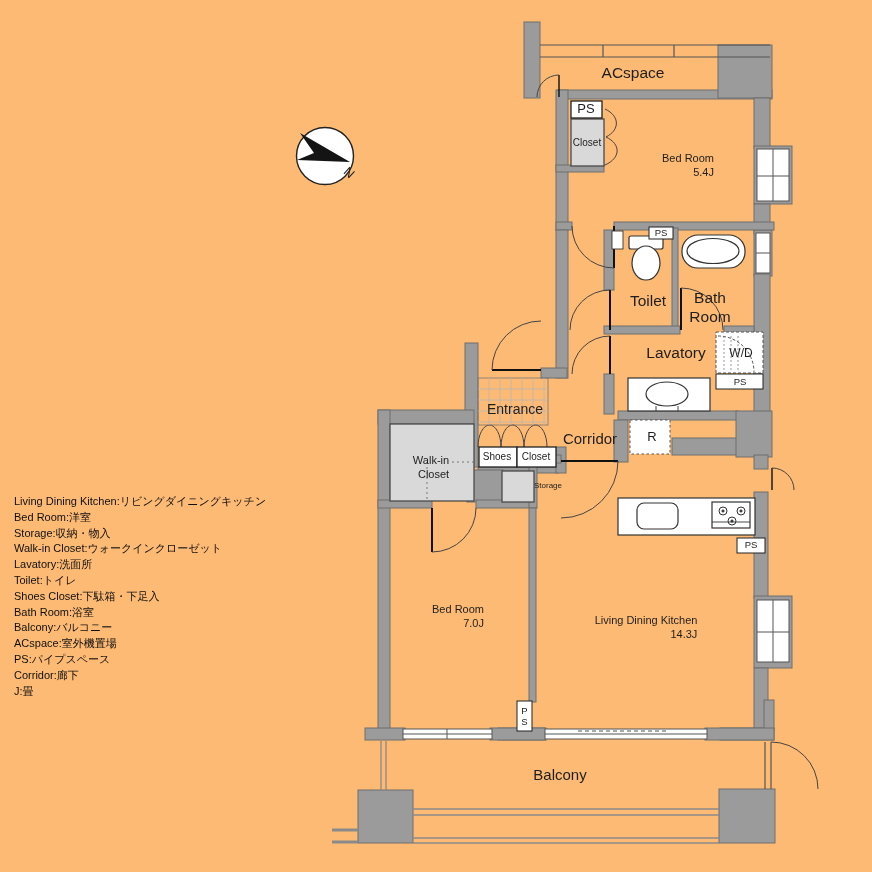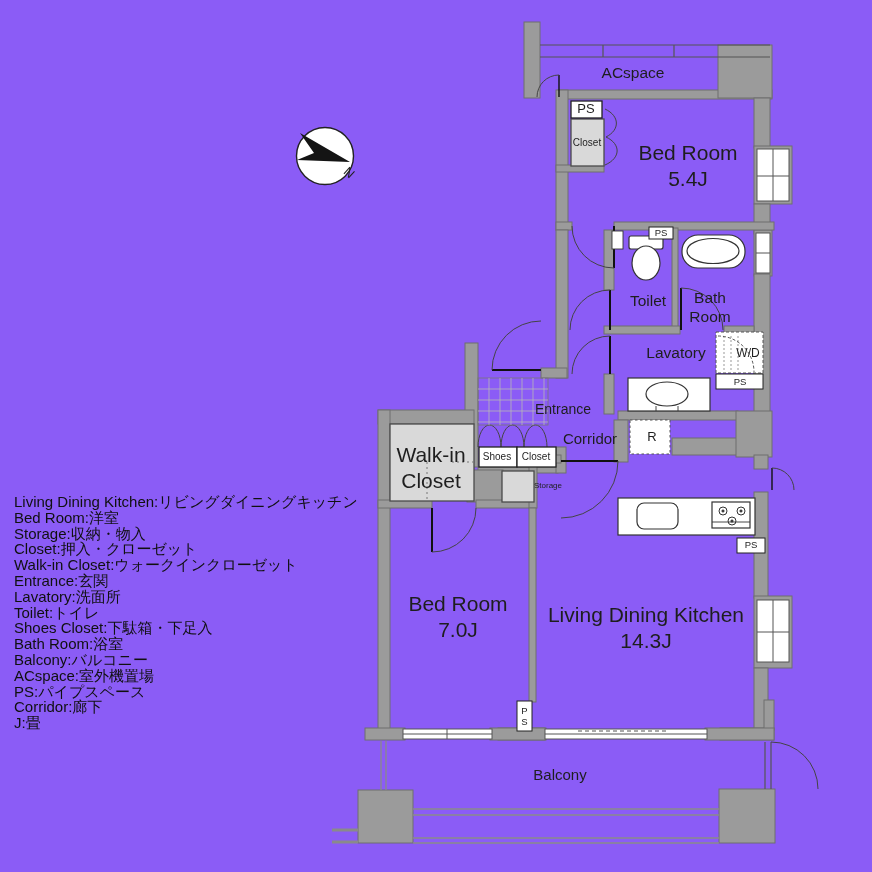--- a/index.html
+++ b/index.html
@@ -1,26 +1,26 @@
 <!DOCTYPE html>
 <html><head>
 <meta charset="utf-8">
 <style>
   html,body{margin:0;padding:0;background:#fff;}
-  #stage{position:relative;width:872px;height:872px;background:#8b5cf6;overflow:hidden;
+  #stage{position:relative;width:872px;height:872px;background:#fdba74;overflow:hidden;
          font-family:"Liberation Sans",sans-serif;}
   #plan-svg{position:absolute;left:0;top:0;}
   .lbl{position:absolute;transform:translate(-50%,-50%);white-space:pre-line;text-align:center;
        color:#1e1e1e;line-height:1.24;}
-  .fs17{font-size:21px;} .fs16{font-size:15.5px;} .fs15{font-size:15px;} .fs14{font-size:14px;}
-  .fs13{font-size:13px;} .fs12{font-size:12px;margin-left:7px;} .fs11{font-size:10px;} .fs10{font-size:10px;}
+  .fs17{font-size:11px;text-align:right;} .fs16{font-size:15.5px;} .fs15{font-size:15px;} .fs14{font-size:14px;}
+  .fs13{font-size:13px;} .fs12{font-size:12px;} .fs11{font-size:10px;} .fs10{font-size:10px;}
   .fs9{font-size:9.5px;} .fs8{font-size:8px;}
   .vert{writing-mode:vertical-rl;text-orientation:upright;letter-spacing:0px;}
   .rot{transform:translate(-50%,-50%) rotate(42deg);}
-  #legend{position:absolute;left:14px;top:494px;font-size:15px;line-height:15.8px;color:#101010;}
+  #legend{position:absolute;left:14px;top:494px;font-size:11px;line-height:15.8px;color:#101010;}
   #legend div{white-space:pre;}
 </style>
 </head>
 <body>
 
 <div id="stage">
 
 <svg id="plan-svg" width="872" height="872" viewBox="0 0 872 872">
 
   <g fill="#9b9b9b" stroke="#6f6f6f" stroke-width="1">
@@ -195,44 +195,42 @@
 <div class="lbl fs10" style="left:587px;top:143px;">Closet</div>
 <div class="lbl fs17" style="left:688px;top:166px;">Bed Room
 5.4J</div>
 <div class="lbl fs9" style="left:661px;top:233px;">PS</div>
 <div class="lbl fs16" style="left:648px;top:301px;">Toilet</div>
 <div class="lbl fs16" style="left:710px;top:299px;margin-top:8px;">Bath
 Room</div>
 <div class="lbl fs16" style="left:676px;top:353px;">Lavatory</div>
 <div class="lbl fs12" style="left:741px;top:353px;">W/D</div>
 <div class="lbl fs9" style="left:740px;top:382px;">PS</div>
-<div class="lbl fs14" style="left:515px;top:410px;margin-left:48px;">Entrance</div>
+<div class="lbl fs14" style="left:515px;top:410px;">Entrance</div>
 <div class="lbl fs15" style="left:590px;top:415px;margin-top:24px;">Corridor</div>
 <div class="lbl fs13" style="left:652px;top:437px;">R</div>
 <div class="lbl fs11" style="left:497px;top:457px;">Shoes</div>
 <div class="lbl fs11" style="left:536px;top:457px;">Closet</div>
 <div class="lbl fs8" style="left:548px;top:486px;text-align:center;">Storage</div>
 <div class="lbl fs17" style="left:431px;top:468px;">Walk-in
 Closet</div>
 <div class="lbl fs17" style="left:458px;top:617px;">Bed Room
 7.0J</div>
 <div class="lbl fs17" style="left:646px;top:628px;">Living Dining Kitchen
 14.3J</div>
 <div class="lbl fs9" style="left:751px;top:545px;">PS</div>
 <div class="lbl fs9 vert" style="left:524px;top:716px;">PS</div>
 <div class="lbl fs15" style="left:560px;top:775px;">Balcony</div>
 <div class="lbl fs13 rot" style="left:349px;top:173px;">N</div>
 
 <div id="legend">
   <div>Living Dining Kitchen:リビングダイニングキッチン</div>
   <div>Bed Room:洋室</div>
   <div>Storage:収納・物入</div>
-  <div>Closet:押入・クローゼット</div>
   <div>Walk-in Closet:ウォークインクローゼット</div>
-  <div>Entrance:玄関</div>
   <div>Lavatory:洗面所</div>
   <div>Toilet:トイレ</div>
   <div>Shoes Closet:下駄箱・下足入</div>
   <div>Bath Room:浴室</div>
   <div>Balcony:バルコニー</div>
   <div>ACspace:室外機置場</div>
   <div>PS:パイプスペース</div>
   <div>Corridor:廊下</div>
   <div>J:畳</div>
 </div>

